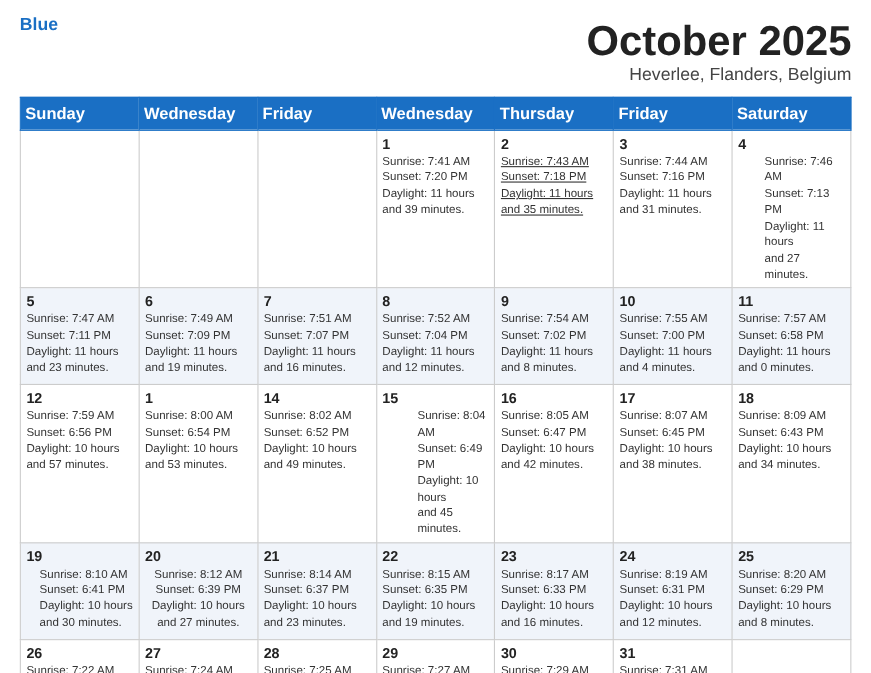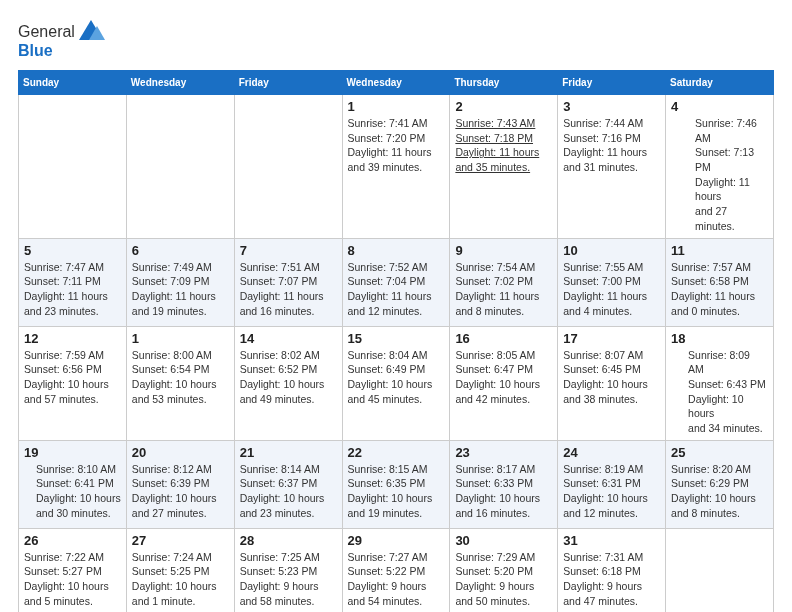--- a/index.html
+++ b/index.html
@@ -50,21 +50,21 @@
     .calendar {
       border: 1px solid #ccc;
       border-collapse: collapse;
       width: 100%;
       flex: 1;
       table-layout: fixed;
     }
     .calendar th {
       background: #1a6fc4;
       color: #fff;
-      font-size: 10px;
+      font-size: 15px;
       font-weight: bold;
       padding: 6px 4px;
       text-align: left;
       border: 1px solid #1a6fc4;
     }
     .calendar td {
       border: 1px solid #ccc;
       vertical-align: top;
       padding: 4px 5px;
       background: #fff;
@@ -89,29 +89,26 @@
       background: #fff !important;
     }
   </style>
 </head>
 <body>
 
 <div class="page">
   <div class="header">
     <div class="logo">
       <div>
-        <div style="display:flex;align-items:center;">
-          <span class="logo-general">General</span>
-          <svg class="logo-icon" viewBox="0 0 28 28">
-            <polygon points="14,2 26,22 2,22" fill="#1a6fc4"></polygon>
-            <polygon points="20,8 28,22 12,22" fill="#5ba3e0"></polygon>
-          </svg>
-        </div>
         <div class="logo-blue" style="font-size:16px;font-weight:bold;margin-top:-4px;">Blue</div>
       </div>
+    </div>
+    <div class="title-block">
+      <div class="month-title">October 2025</div>
+      <div class="location">Heverlee, Flanders, Belgium</div>
     </div>
   </div>
 
   <table class="calendar">
     <thead>
       <tr>
         <th>Sunday</th>
         <th>Wednesday</th>
         <th>Friday</th>
         <th>Wednesday</th>
@@ -222,58 +219,58 @@
           </td>
           <td>
             <span class="day-num">14</span>
             <div class="day-info" style="white-space: pre-line;">Sunrise: 8:02 AM
 Sunset: 6:52 PM
 Daylight: 10 hours
 and 49 minutes.</div>
           </td>
           <td>
             <span class="day-num">15</span>
-            <div class="day-info" style="white-space: pre-line;">Sunrise: 8:04 AM
+            <div class="day-info" style="white-space: pre-line; margin-left: 32px;">Sunrise: 8:04 AM
 Sunset: 6:49 PM
 Daylight: 10 hours
 and 45 minutes.</div>
           </td>
           <td>
             <span class="day-num">16</span>
             <div class="day-info" style="white-space: pre-line;">Sunrise: 8:05 AM
 Sunset: 6:47 PM
 Daylight: 10 hours
 and 42 minutes.</div>
           </td>
           <td>
             <span class="day-num">17</span>
             <div class="day-info" style="white-space: pre-line;">Sunrise: 8:07 AM
 Sunset: 6:45 PM
 Daylight: 10 hours
 and 38 minutes.</div>
           </td>
           <td>
             <span class="day-num">18</span>
-            <div class="day-info" style="white-space: pre-line; margin-left: 17px;">Sunrise: 8:09 AM
+            <div class="day-info" style="white-space: pre-line;">Sunrise: 8:09 AM
 Sunset: 6:43 PM
 Daylight: 10 hours
 and 34 minutes.</div>
           </td>
         </tr>
         <tr>
           <td>
             <span class="day-num">19</span>
             <div class="day-info" style="white-space: pre-line; margin-left: 12px;">Sunrise: 8:10 AM
 Sunset: 6:41 PM
 Daylight: 10 hours
 and 30 minutes.</div>
           </td>
           <td>
             <span class="day-num">20</span>
-            <div class="day-info" style="white-space: pre-line;">Sunrise: 8:12 AM
+            <div class="day-info" style="white-space: pre-line; text-align: center;">Sunrise: 8:12 AM
 Sunset: 6:39 PM
 Daylight: 10 hours
 and 27 minutes.</div>
           </td>
           <td>
             <span class="day-num">21</span>
             <div class="day-info" style="white-space: pre-line;">Sunrise: 8:14 AM
 Sunset: 6:37 PM
 Daylight: 10 hours
 and 23 minutes.</div>

